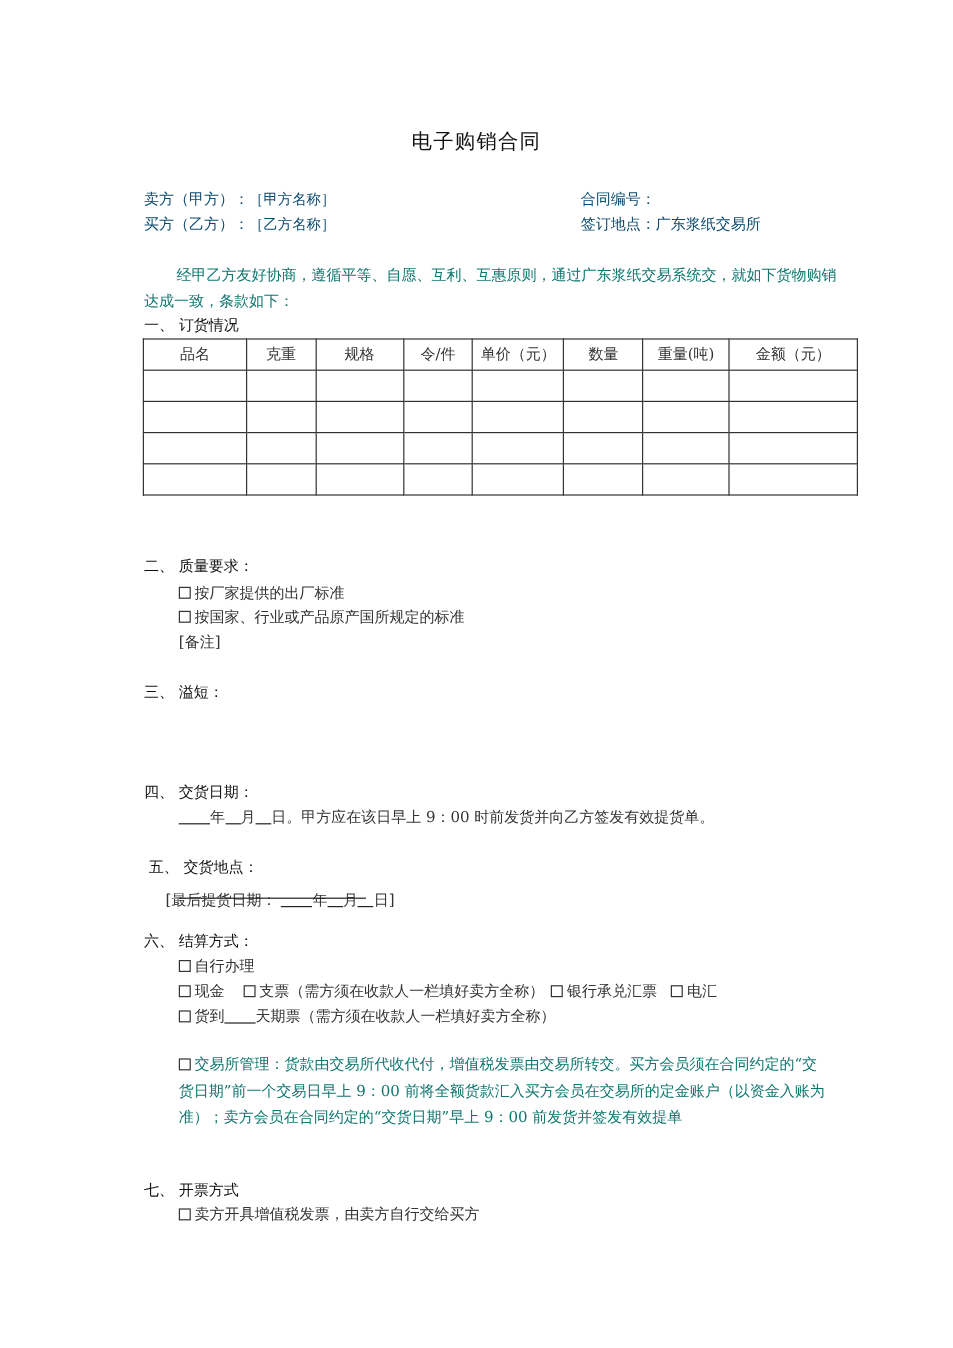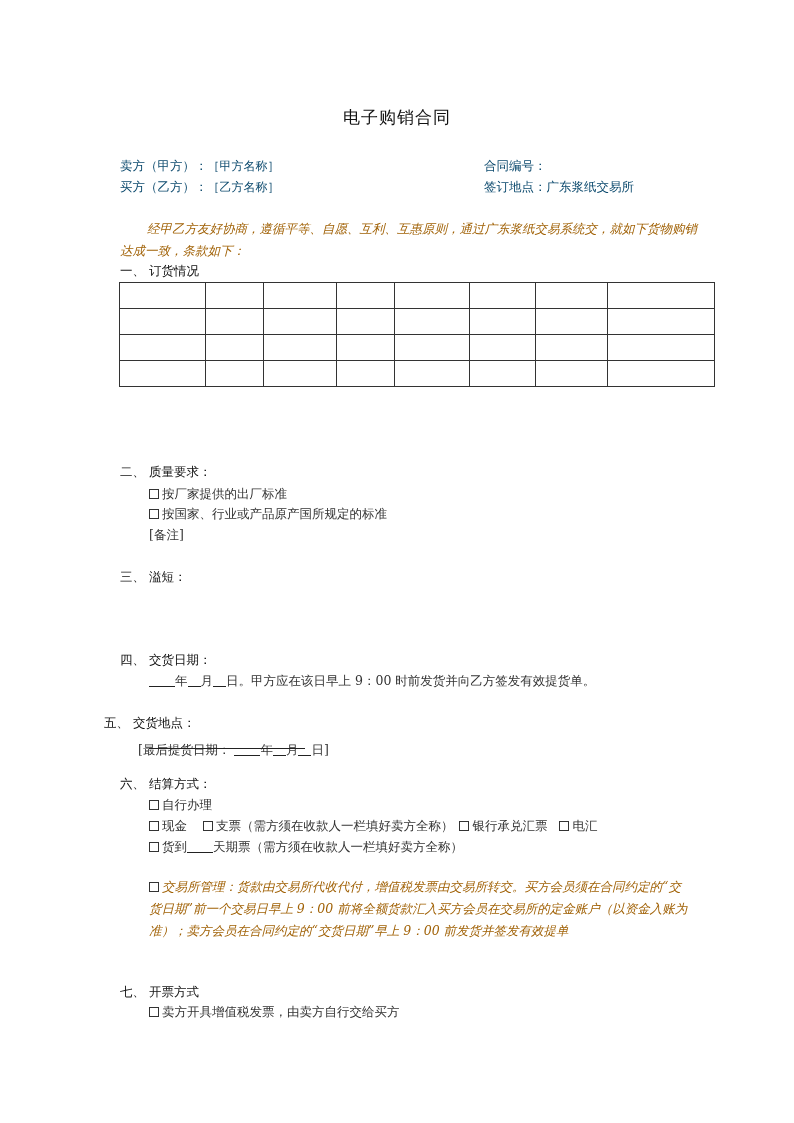--- a/index.html
+++ b/index.html
@@ -2,21 +2,21 @@
 <html><head>
 <meta charset="utf-8">
 <style>
   html, body { margin: 0; padding: 0; background: #ffffff; }
   body { width: 794px; height: 1123px; position: relative; overflow: hidden;
          font-family: "DejaVu Serif", "Liberation Serif", serif; color: #222; font-size: 12.5px; }
   .abs { position: absolute; white-space: nowrap; }
   .title { left: 0; width: 794px; top: 106px; text-align: center; font-family: "DejaVu Sans", sans-serif;
            font-size: 17px; color: #111; letter-spacing: 1px; }
   .meta { font-size: 12.5px; color: #0c4a6e; text-align: center; }
-  .para { left: 120px; width: 580px; font-size: 12.5px; line-height: 22px; color: #a16207; white-space: normal; font-style: italic; }
+  .para { left: 120px; width: 580px; font-size: 12.5px; line-height: 22px; color: #0f766e; white-space: normal; }
   .indent { text-indent: 27px; }
   .heading { font-weight: normal; font-size: 12.5px; color: #111; }
   .line { font-size: 12.5px; color: #333; }
   .chk { display: inline-block; width: 10px; height: 10px; border: 1px solid #333; margin-right: 3px;
          vertical-align: -1px; box-sizing: border-box; }
   .blank { display: inline-block; border-bottom: 1px solid #222; height: 12px; vertical-align: -2px; }
   table.order { position: absolute; left: 119px; top: 282px; border-collapse: collapse; width: 596px; }
   table.order td { border: 1px solid #333; height: 25px; padding: 0; text-align: center;
                    font-size: 12.5px; color: #333; }
   .sig-line { position: absolute; left: 149px; top: 748px; width: 156px; border-top: 1px solid #222; }
@@ -46,20 +46,30 @@
     <col style="width:86px">
       <col style="width:58px">
       <col style="width:73px">
       <col style="width:58px">
     <col style="width:76px">
       <col style="width:66px">
       <col style="width:72px">
       <col style="width:107px">
   </colgroup>
   <tbody>
+      <tr>
+    <td>品名</td>
+    <td>克重</td>
+    <td>规格</td>
+    <td>令/件</td>
+    <td>单价（元）</td>
+    <td>数量</td>
+    <td>重量(吨)</td>
+    <td>金额（元）</td>
+  </tr>
   <tr>
     <td></td>
     <td></td>
     <td></td>
     <td></td>
     <td></td>
     <td></td>
     <td></td>
     <td></td>
   </tr>
@@ -108,21 +118,21 @@
 <div class="abs heading" style="left:120px; top:569px;">三、 溢短：</div>
 
 <div class="abs heading" style="left:120px; top:652px;">四、 交货日期：</div>
 <div class="abs line" style="left:149px; top:673px;">
   <span class="blank" style="width:26px;"></span><span>年</span><span class="blank" style="width:13px;"></span><span>月</span><span class="blank" style="width:13px;"></span><span>日</span><span>。甲方应在该日早上 9：00 时前发货并向乙方签发有效提货单。</span>
 </div>
 <div class="abs line" style="left:138px; top:694px;margin-top:48px;">
   <span>[最后提货日期：</span>&nbsp;<span class="blank" style="width:26px;"></span><span>年</span><span class="blank" style="width:13px;"></span><span>月</span><span class="blank" style="width:13px;"></span><span>日]</span>
 </div>
 
-<div class="abs heading" style="left:104px; top:715px;">五、 交货地点：</div>
+<div class="abs heading" style="left:124px; top:715px;">五、 交货地点：</div>
 <div class="sig-line"></div>
 
 <div class="abs heading" style="left:120px; top:776px;">六、 结算方式：</div>
 <div class="abs line" style="left:149px; top:797px;">
   <span class="chk"></span><span>自行办理</span>
 </div>
 <div class="abs line" style="left:149px; top:818px;">
   <span class="chk"></span><span>现金</span>
   <span style="display:inline-block; width:12px;"></span><span class="chk"></span><span>支票（需方须在收款人一栏填好卖方全称）</span>
   <span style="display:inline-block; width:2px;"></span><span class="chk"></span><span>银行承兑汇票</span>

